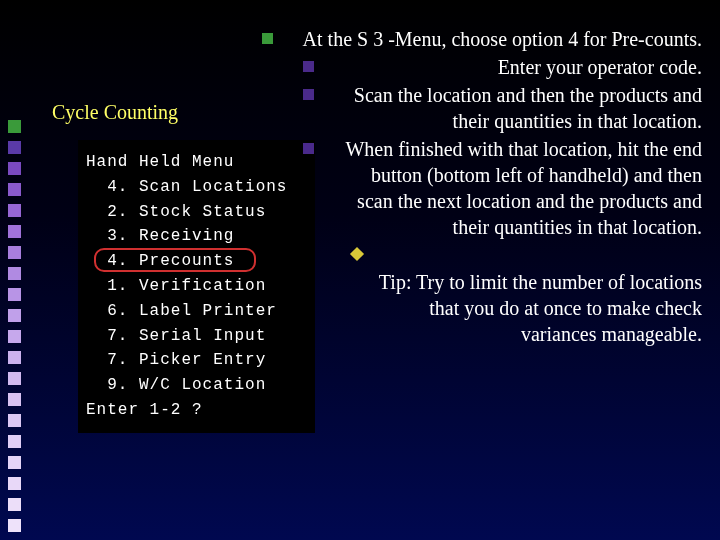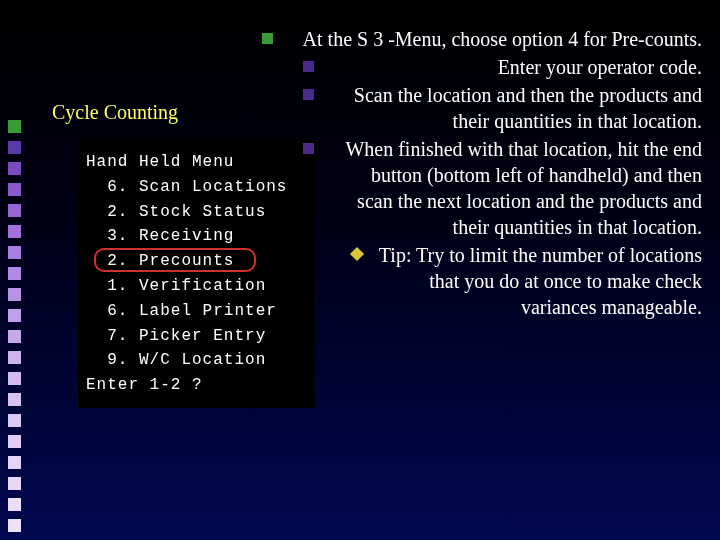--- a/index.html
+++ b/index.html
@@ -93,20 +93,21 @@
     height: 11px;
     background: #4a2a8a;
     margin-top: 7px;
   }
   .bl2-body { flex: 1; }
   .bullet-l3 {
     display: flex;
     gap: 10px;
     margin-left: 18px;
     margin-top: 2px;
+    flex-direction: column;
   }
   .bullet-l3 .mk {
     flex: 0 0 auto;
     width: 10px;
     height: 10px;
     background: #d8c838;
     margin-top: 7px;
     transform: rotate(45deg);
   }
   .bl3-body { flex: 1; }
@@ -135,26 +136,27 @@
     <div class="sq" style="background: rgb(232, 216, 248);"></div>
     <div class="sq" style="background: rgb(236, 222, 249);"></div>
     <div class="sq" style="background: rgb(238, 226, 250);"></div>
   </div>
 
 <div class="subtitle">Cycle Counting</div>
 
 <div class="terminal">
   <div class="line">Hand Held Menu</div>
   <div class="term-items">
-      <div class="line">  6. Scan Locations</div>
+      <div class="line">  4. Scan Locations</div>
       <div class="line">  2. Stock Status</div>
       <div class="line">  3. Receiving</div>
-      <div class="line">  2. Precounts</div>
+      <div class="line">  4. Precounts</div>
       <div class="line">  1. Verification</div>
       <div class="line">  6. Label Printer</div>
+      <div class="line">  7. Serial Input</div>
       <div class="line">  7. Picker Entry</div>
       <div class="line">  9. W/C Location</div>
     </div>
   <div class="line">Enter 1-2 ?</div>
   <div class="hl"></div>
 </div>
 
 <div class="content">
   <div class="bullet-l1">
     <div class="mk"></div>

